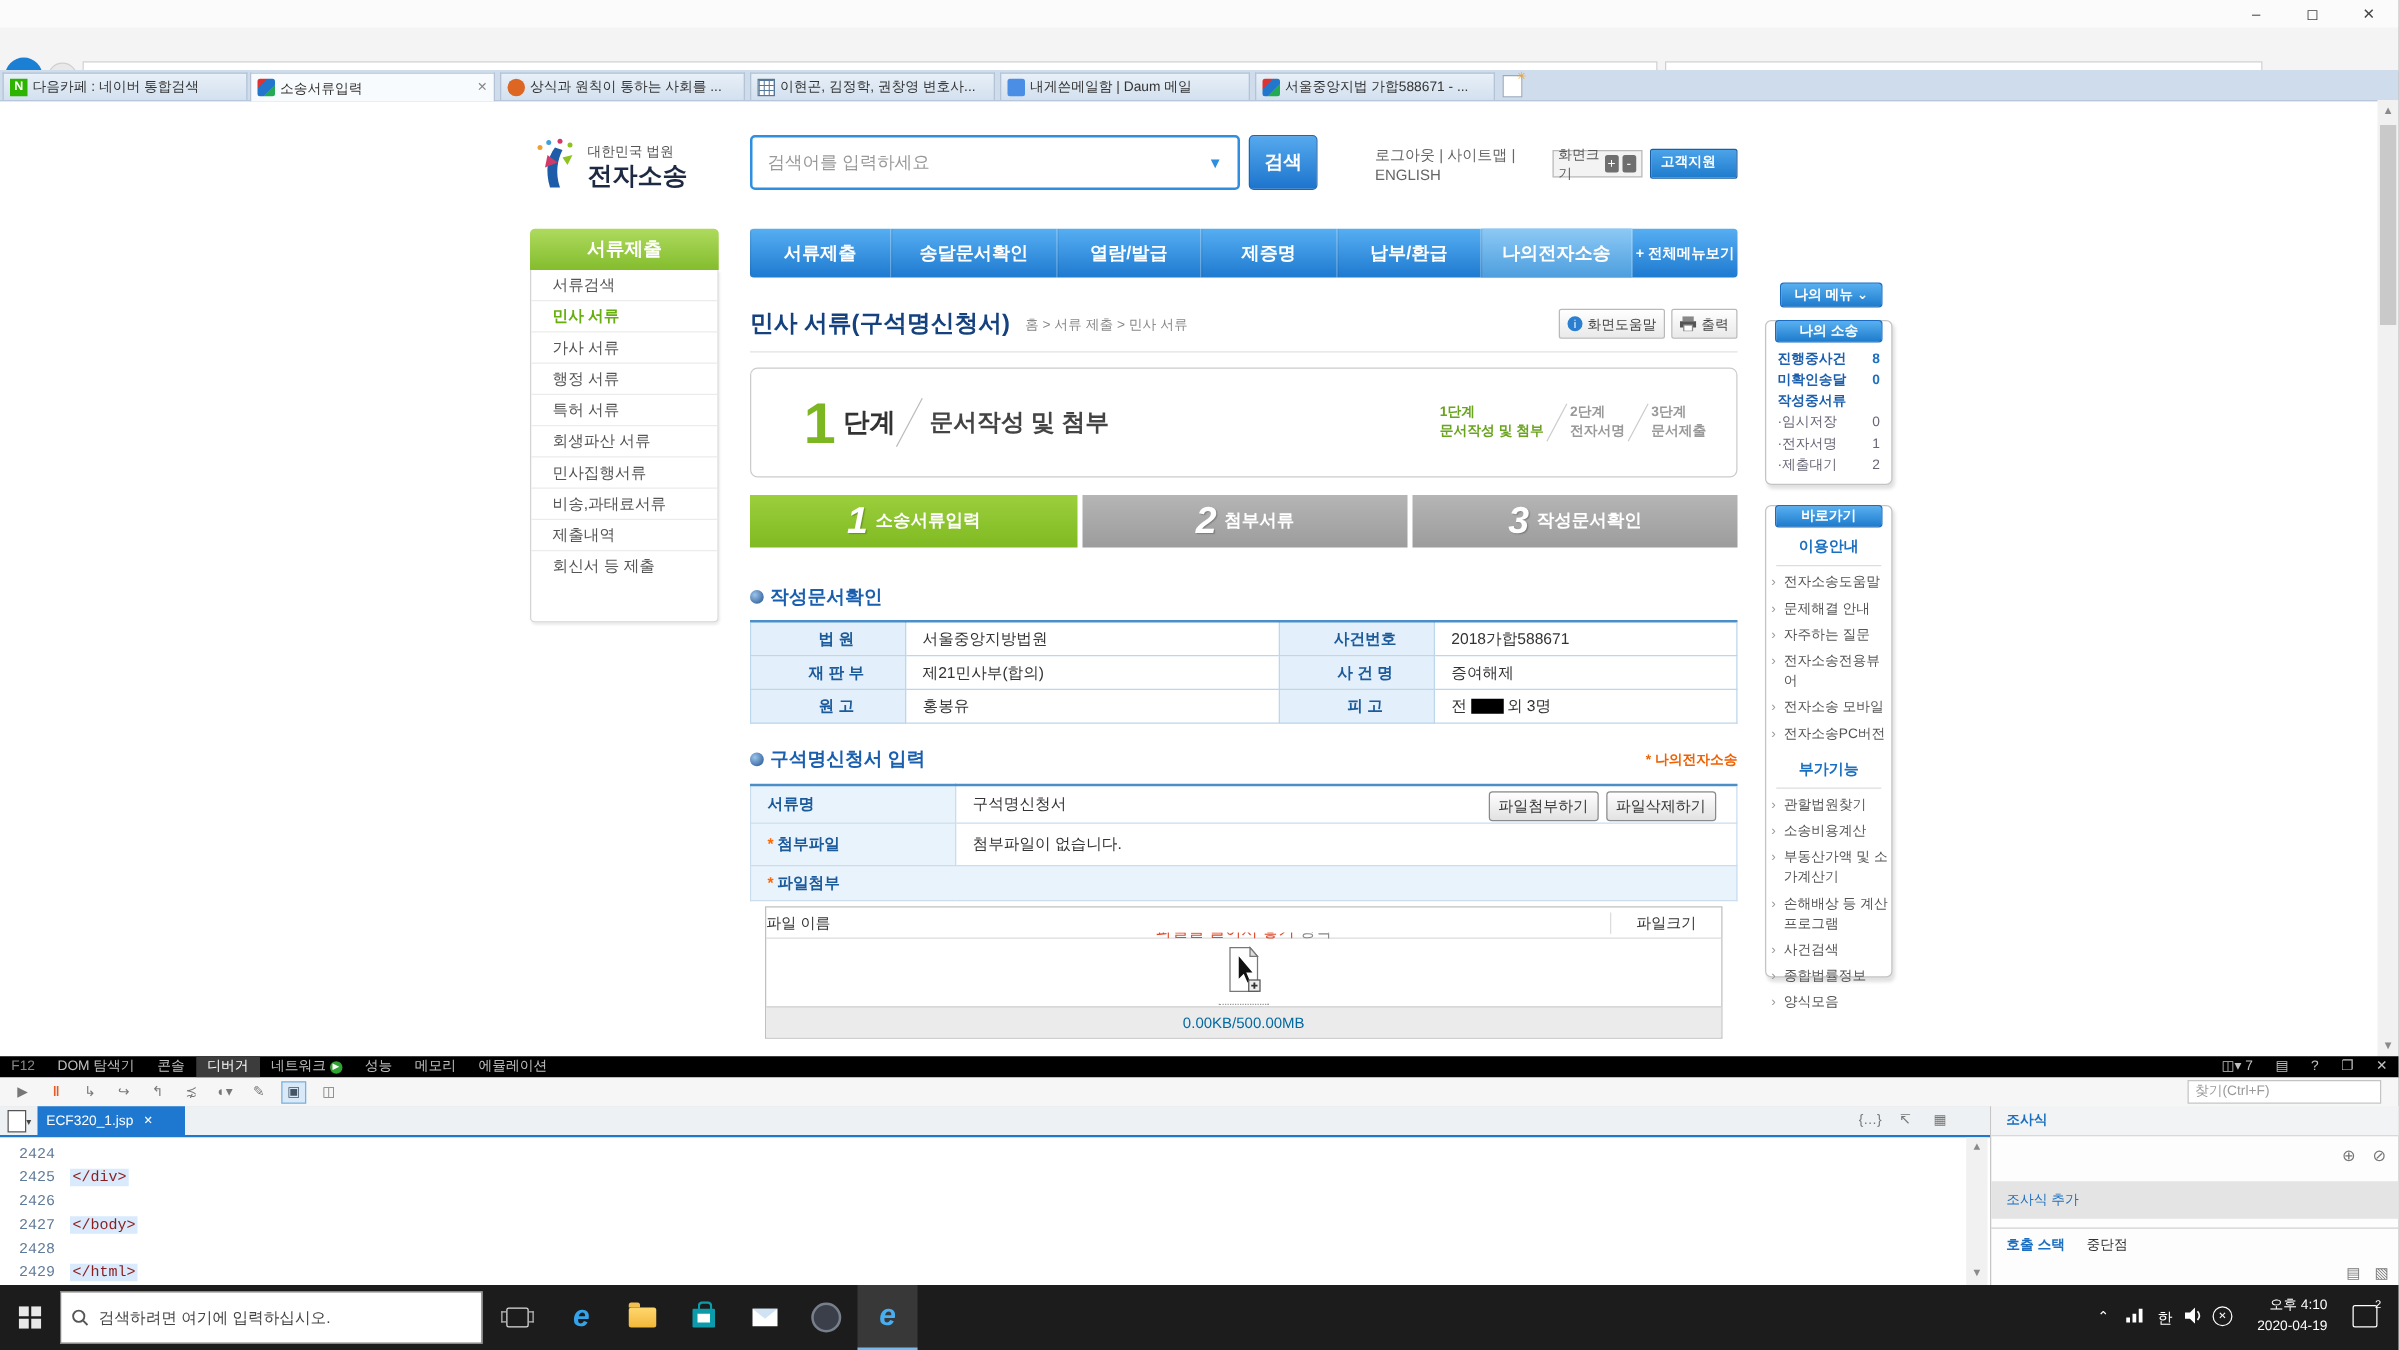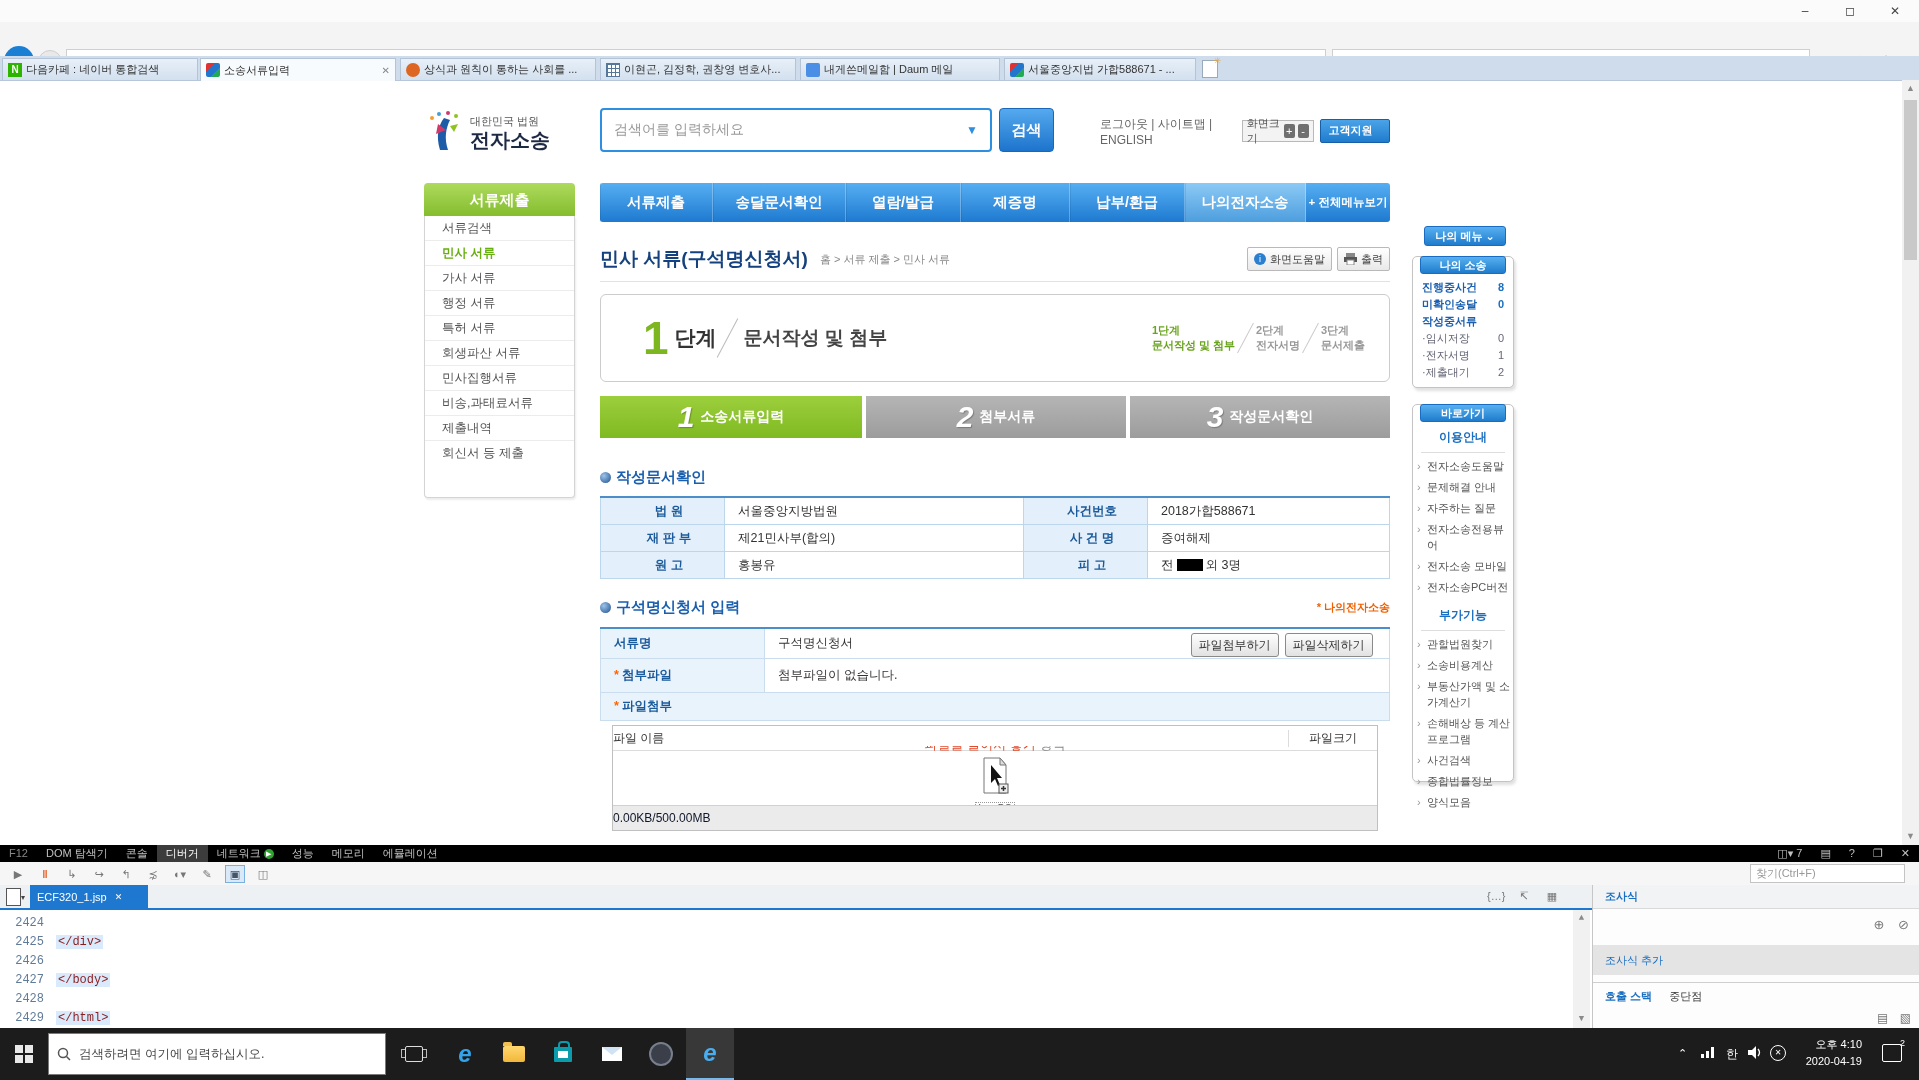--- a/index.html
+++ b/index.html
@@ -69,21 +69,21 @@
   .reqnote{font-size:11px;color:#f06000;font-weight:bold;}
   table.ftab{border-collapse:collapse;width:790px;border-top:2px solid #4c8fc8;}
   table.ftab td{border:1px solid #c9ddef;font-size:12.5px;padding:0 0 0 13px;}
   td.flab{background:#e9f3fc;color:#1b5a9b;font-weight:bold;padding-left:14px;}
   .star{color:#f60;font-weight:bold;margin-right:3px;}
   .gbtn{height:24px;border:1px solid #8a8a8a;background:linear-gradient(#fefefe,#e2e2e2);border-radius:3px;
         font-size:12px;color:#333;line-height:22px;text-align:center;box-sizing:border-box;}
   .filebox{left:612px;top:725px;width:766px;height:106px;border:1px solid #c0c0c0;box-sizing:border-box;background:#fff;}
   .fhead{height:24px;border-bottom:1px solid #dcdcdc;display:flex;align-items:center;font-size:12px;color:#333;}
   .ffoot{position:absolute;left:0;bottom:0;width:100%;height:24px;background:#ebebeb;border-top:1px solid #d0d0d0;
-         line-height:24px;font-size:12px;color:#0f172a;}
+         text-align:center;line-height:24px;font-size:12px;color:#0369a1;}
   
   .mymenu{left:1424px;top:226px;width:82px;height:20px;background:linear-gradient(#58b0f0,#1f7ccd);border:1px solid #1a6cc0;
           border-radius:3px;color:#fff;font-size:11px;font-weight:bold;text-align:center;line-height:19px;box-sizing:border-box;}
   .rbox{background:#fff;border:1px solid #c4c4c4;border-radius:5px;box-shadow:2px 3px 3px rgba(0,0,0,.12);box-sizing:border-box;}
   .pill{position:absolute;left:50%;transform:translateX(-50%);top:-1px;width:86px;height:18px;background:linear-gradient(#58b0f0,#1f7ccd);
         border:1px solid #1a6cc0;border-radius:3px;color:#fff;font-size:11px;font-weight:bold;text-align:center;line-height:17px;box-sizing:border-box;}
   .mcrow{display:flex;justify-content:space-between;font-size:11px;line-height:17px;padding:0 9px;}
   .mclab{color:#1b5fae;font-weight:bold;} .mcval{color:#1b6fc0;font-weight:bold;}
   .mcsub{color:#667;font-weight:normal;}
   .qhead{color:#1b6fc0;font-weight:bold;font-size:12px;text-align:center;}

